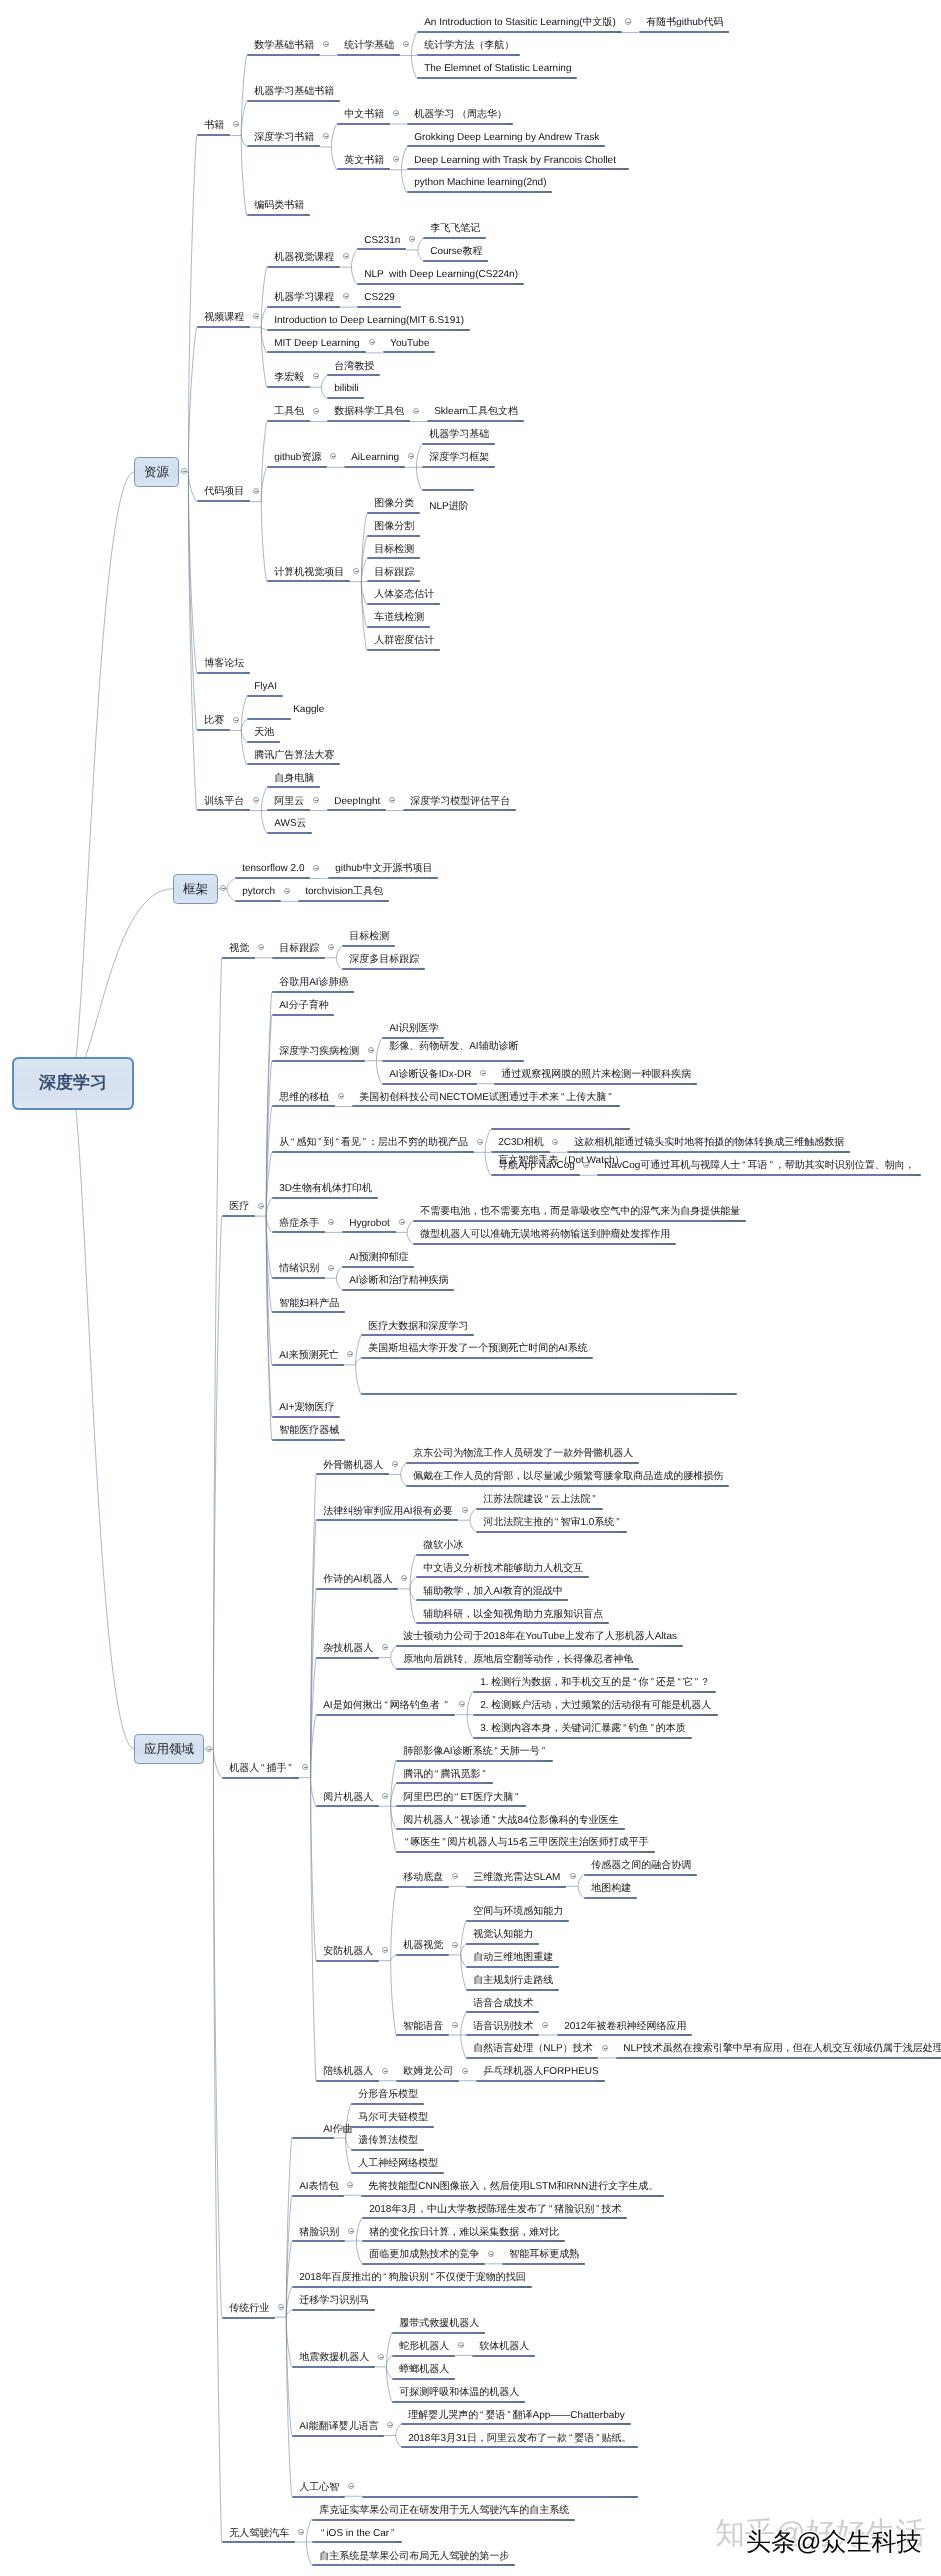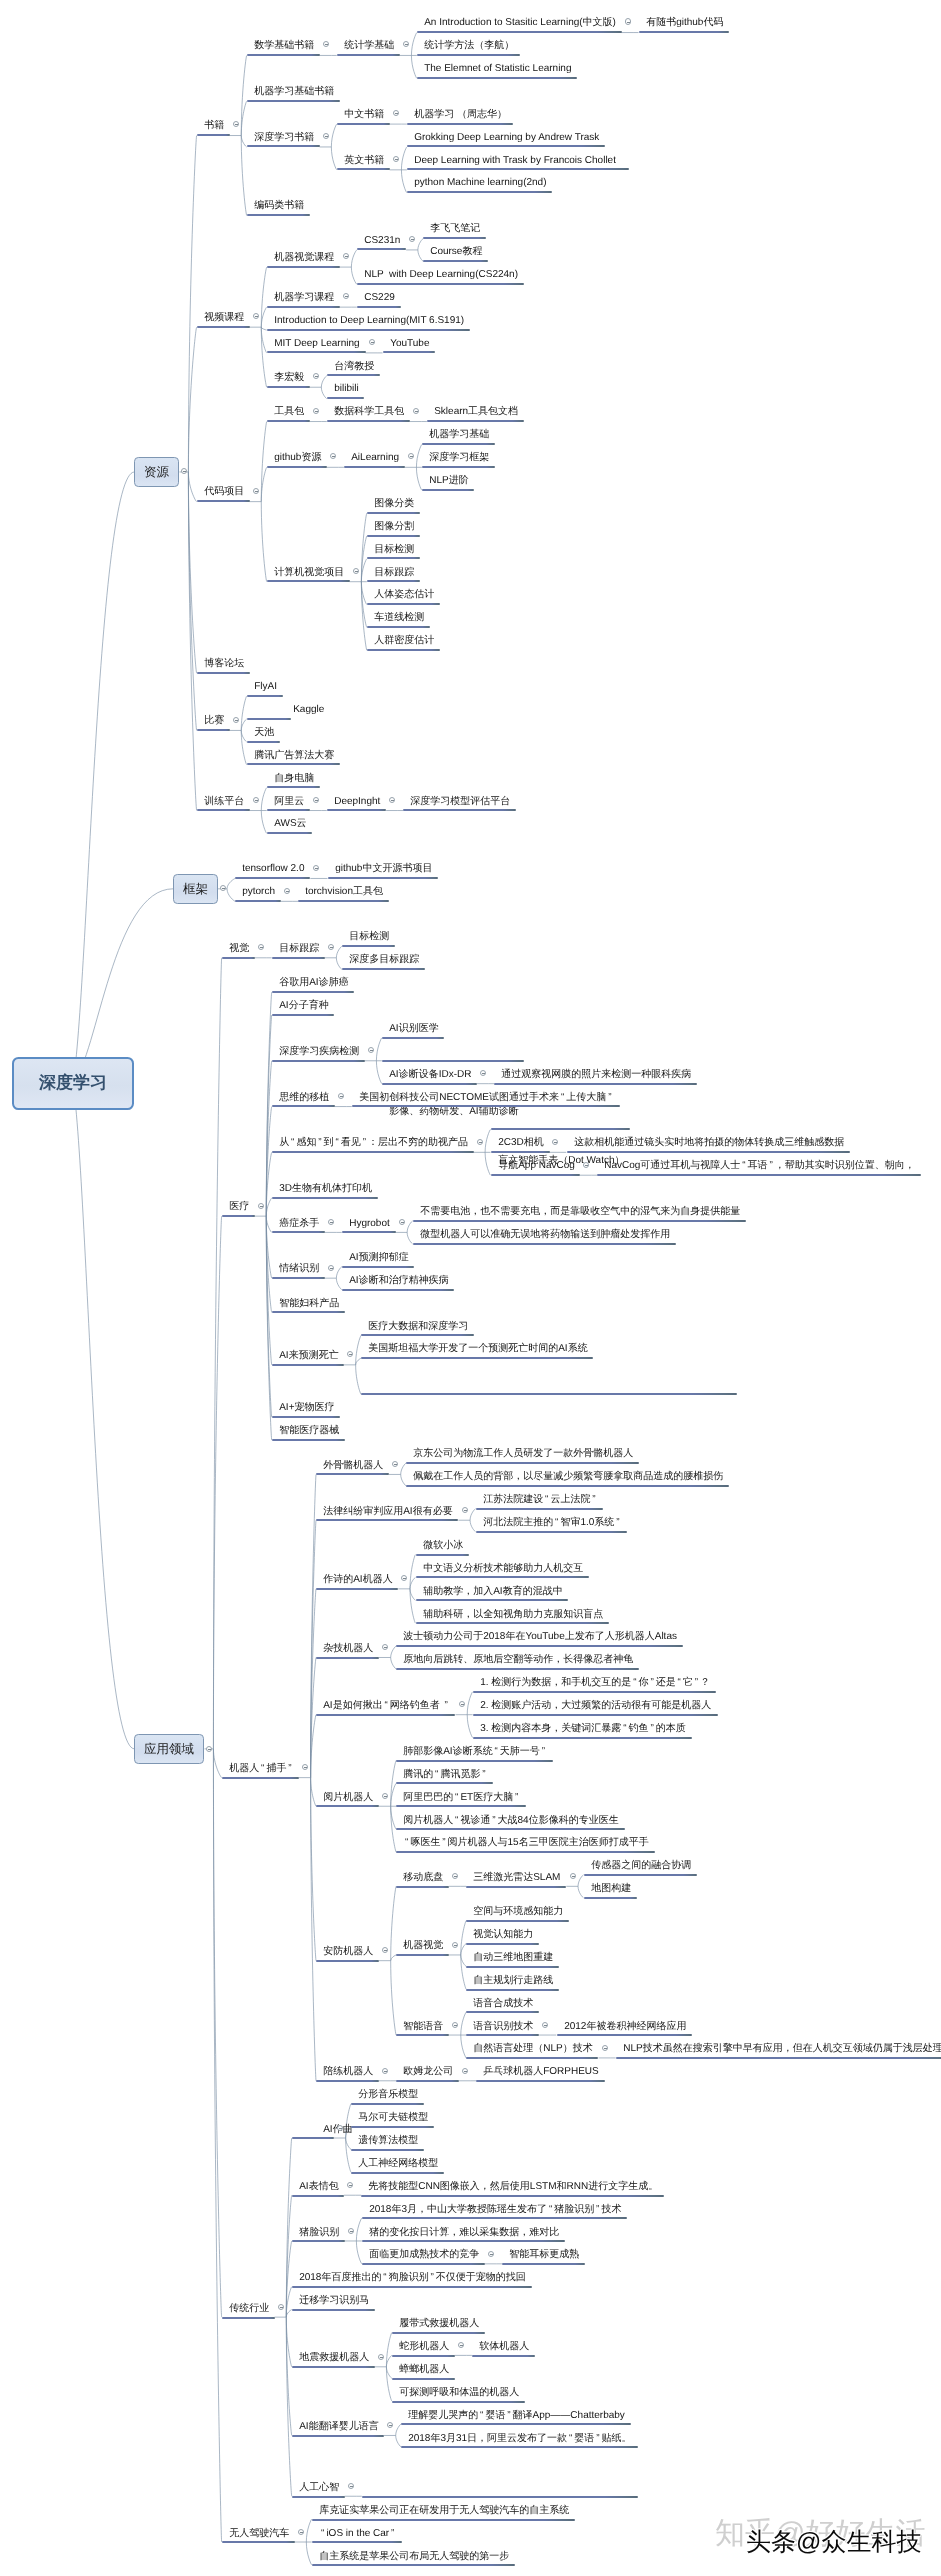--- a/index.html
+++ b/index.html
@@ -404,21 +404,21 @@
     </div>
     <div class="node" style="left: 344px; top: 450px; width: 61px; height: 13.2px;"><span>AiLearning</span></div>
     <div class="ul" style="left: 344px; top: 466px; width: 61px;"></div>
     <div class="toggle" style="left: 408px; top: 453px;">
       <i></i>
     </div>
     <div class="node" style="left: 422px; top: 427px; width: 73px; height: 13.2px;"><span>机器学习基础</span></div>
     <div class="ul" style="left: 422px; top: 443px; width: 73px;"></div>
     <div class="node" style="left: 422px; top: 450px; width: 73px; height: 13.2px;"><span>深度学习框架</span></div>
     <div class="ul" style="left: 422px; top: 466px; width: 73px;"></div>
-    <div class="node" style="left: 422px; top: 473px; width: 52px; height: 13.2px;"><span>NLP进阶</span></div>
+    <div class="node" style="left: 422px; top: 499px; width: 52px; height: 13.2px;"><span>NLP进阶</span></div>
     <div class="ul" style="left: 422px; top: 489px; width: 52px;"></div>
     <div class="node" style="left: 267px; top: 565px; width: 83px; height: 13.2px;"><span>计算机视觉项目</span></div>
     <div class="ul" style="left: 267px; top: 580px; width: 83px;"></div>
     <div class="toggle" style="left: 353px; top: 568px;">
       <i></i>
     </div>
     <div class="node" style="left: 367px; top: 496px; width: 53px; height: 13.2px;"><span>图像分类</span></div>
     <div class="ul" style="left: 367px; top: 512px; width: 53px;"></div>
     <div class="node" style="left: 367px; top: 519px; width: 53px; height: 13.2px;"><span>图像分割</span></div>
     <div class="ul" style="left: 367px; top: 535px; width: 53px;"></div>
@@ -517,21 +517,21 @@
     <div class="ul" style="left: 272px; top: 991px; width: 82px;"></div>
     <div class="node" style="left: 272px; top: 998px; width: 62px; height: 13.2px;"><span>AI分子育种</span></div>
     <div class="ul" style="left: 272px; top: 1014px; width: 62px;"></div>
     <div class="node" style="left: 272px; top: 1044px; width: 93px; height: 13.2px;"><span>深度学习疾病检测</span></div>
     <div class="ul" style="left: 272px; top: 1060px; width: 93px;"></div>
     <div class="toggle" style="left: 368px; top: 1047px;">
       <i></i>
     </div>
     <div class="node" style="left: 382px; top: 1021px; width: 62px; height: 13.2px;"><span>AI识别医学</span></div>
     <div class="ul" style="left: 382px; top: 1037px; width: 62px;"></div>
-    <div class="node" style="left: 382px; top: 1104px; width: 142px; height: 13.2px;"><span>影像、药物研发、AI辅助诊断</span></div>
+    <div class="node" style="left: 382px; top: 1039px; width: 142px; height: 13.2px;"><span>影像、药物研发、AI辅助诊断</span></div>
     <div class="ul" style="left: 382px; top: 1060px; width: 142px;"></div>
     <div class="node" style="left: 382px; top: 1067px; width: 95px; height: 13.2px;"><span>AI诊断设备IDx-DR</span></div>
     <div class="ul" style="left: 382px; top: 1083px; width: 95px;"></div>
     <div class="toggle" style="left: 480px; top: 1070px;">
       <i></i>
     </div>
     <div class="node" style="left: 494px; top: 1067px; width: 203px; height: 13.2px;"><span>通过观察视网膜的照片来检测一种眼科疾病</span></div>
     <div class="ul" style="left: 494px; top: 1083px; width: 203px;"></div>
     <div class="node" style="left: 272px; top: 1090px; width: 63px; height: 13.2px;"><span>思维的移植</span></div>
     <div class="ul" style="left: 272px; top: 1105px; width: 63px;"></div>

